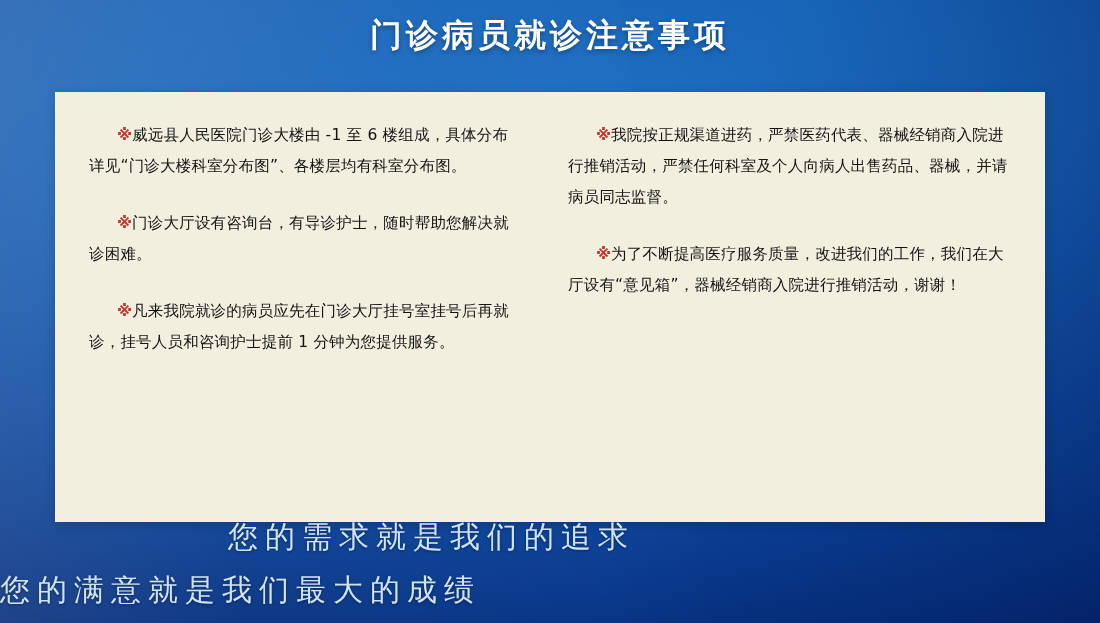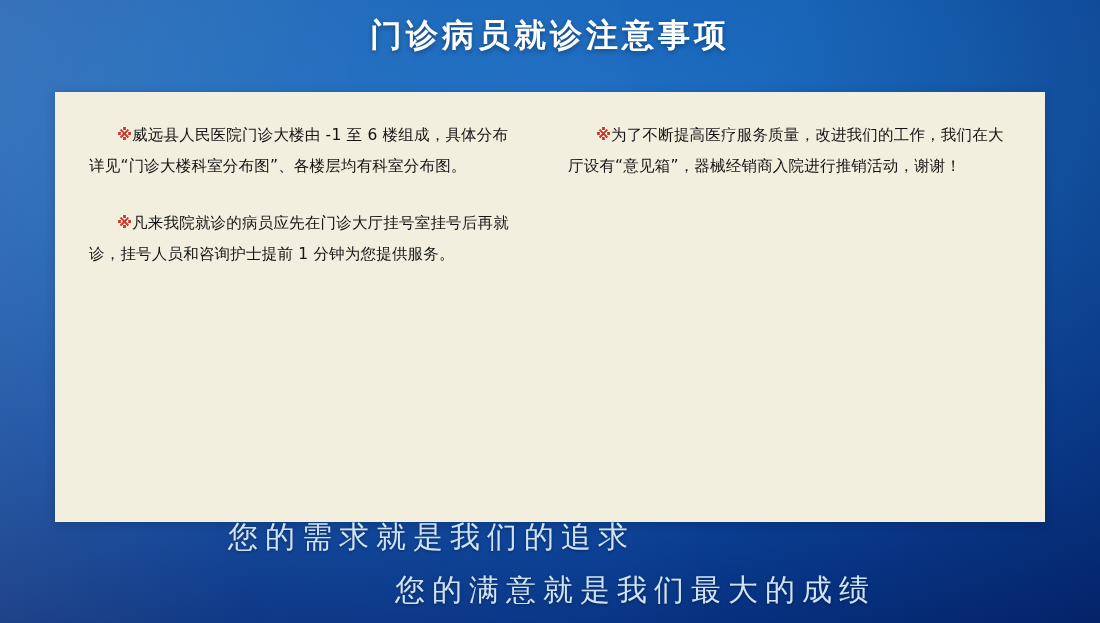--- a/index.html
+++ b/index.html
@@ -107,44 +107,45 @@
     color: #cfe3f6;
     font-size: 30px;
     letter-spacing: 7px;
     text-shadow: 0 1px 3px rgba(0,0,0,0.4);
   }
   .footer-line-1 {
     padding-left: 228px;
     margin-bottom: 12px;
   }
   .footer-line-2 {
-    padding-left: 395px;
   }
 </style>
 </head>
 <body>
 
 <div id="poster">
 
   <div class="title">门诊病员就诊注意事项</div>
 
   <div class="panel">
 
     <div class="col col-left">
 
       <p class="para"><span class="mark">※</span><span>威远县人民医院门诊大楼由 -1 至 6 楼组成，具体分布详见“门诊大楼科室分布图”、各楼层均有科室分布图。</span></p>
 
+      <p class="para"><span class="mark">※</span><span>门诊大厅设有咨询台，有导诊护士，随时帮助您解决就诊困难。</span></p>
 
 
       <p class="para"><span class="mark">※</span><span>凡来我院就诊的病员应先在门诊大厅挂号室挂号后再就诊，挂号人员和咨询护士提前 1 分钟为您提供服务。</span></p>
 
     </div>
 
     <div class="col col-right">
 
+      <p class="para"><span class="mark">※</span><span>我院按正规渠道进药，严禁医药代表、器械经销商入院进行推销活动，严禁任何科室及个人向病人出售药品、器械，并请病员同志监督。</span></p>
 
 
       <p class="para"><span class="mark">※</span><span>为了不断提高医疗服务质量，改进我们的工作，我们在大厅设有“意见箱”，器械经销商入院进行推销活动，谢谢！</span></p>
 
     </div>
 
   </div>
 
   <div class="footer">
     <div class="footer-line-1">您的需求就是我们的追求</div>

